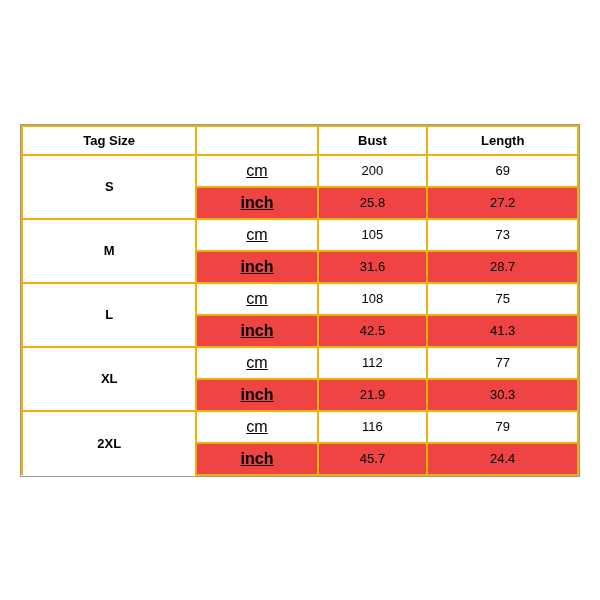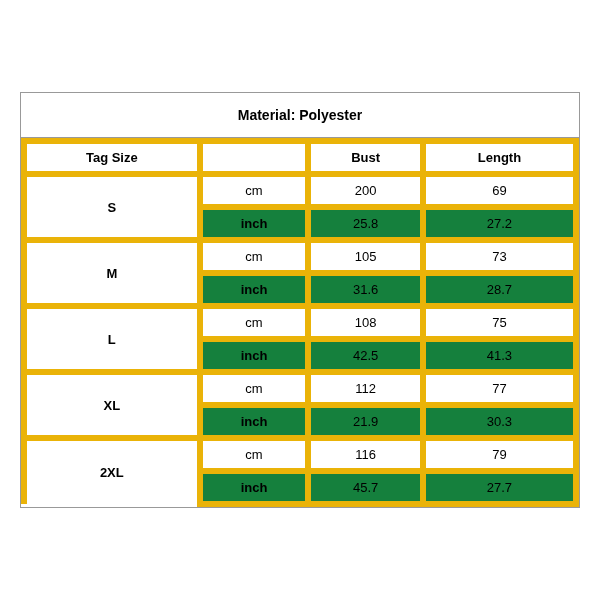--- a/index.html
+++ b/index.html
@@ -32,57 +32,57 @@
       border-bottom: 1px solid #999;
       background: #fff;
     }
 
     table {
       width: 100%;
       border-collapse: collapse;
     }
 
     th, td {
-      border: 6px solid #eab308;
+      border: 2px solid #eab308;
       text-align: center;
       padding: 6px 4px;
     }
 
     .header-row th {
       font-weight: bold;
       background: #fff;
       font-size: 13px;
     }
 
     .tag-size-cell {
       font-weight: bold;
       font-size: 13px;
     }
 
     .unit-cell {
-      font-size: 13px;
+      font-size: 16px;
+      text-decoration: underline;
     }
 
     .unit-cell.inch {
       font-weight: bold;
     }
 
     .shaded {
-      background-color: #15803d;
+      background-color: #ef4444;
     }
 
     .no-border-bottom {
       border-bottom: none;
     }
   </style>
 </head>
 <body>
 
 <div class="table-wrapper">
-  <div class="table-title">Material: Polyester</div>
   <table>
     <thead>
       <tr class="header-row">
         <th>Tag Size</th>
         <th></th>
         <th>Bust</th>
         <th>Length</th>
       </tr>
     </thead>
     <tbody id="table-body">
@@ -132,17 +132,17 @@
         </tr>
         <tr>
           <td rowspan="2" class="tag-size-cell no-border-bottom">2XL</td>
           <td class="unit-cell">cm</td>
           <td>116</td>
           <td>79</td>
         </tr>
         <tr>
           <td class="unit-cell inch shaded">inch</td>
           <td class="shaded">45.7</td>
-          <td class="shaded">27.7</td>
+          <td class="shaded">24.4</td>
         </tr>
       </tbody>
   </table>
 </div>
 
 </body></html>

